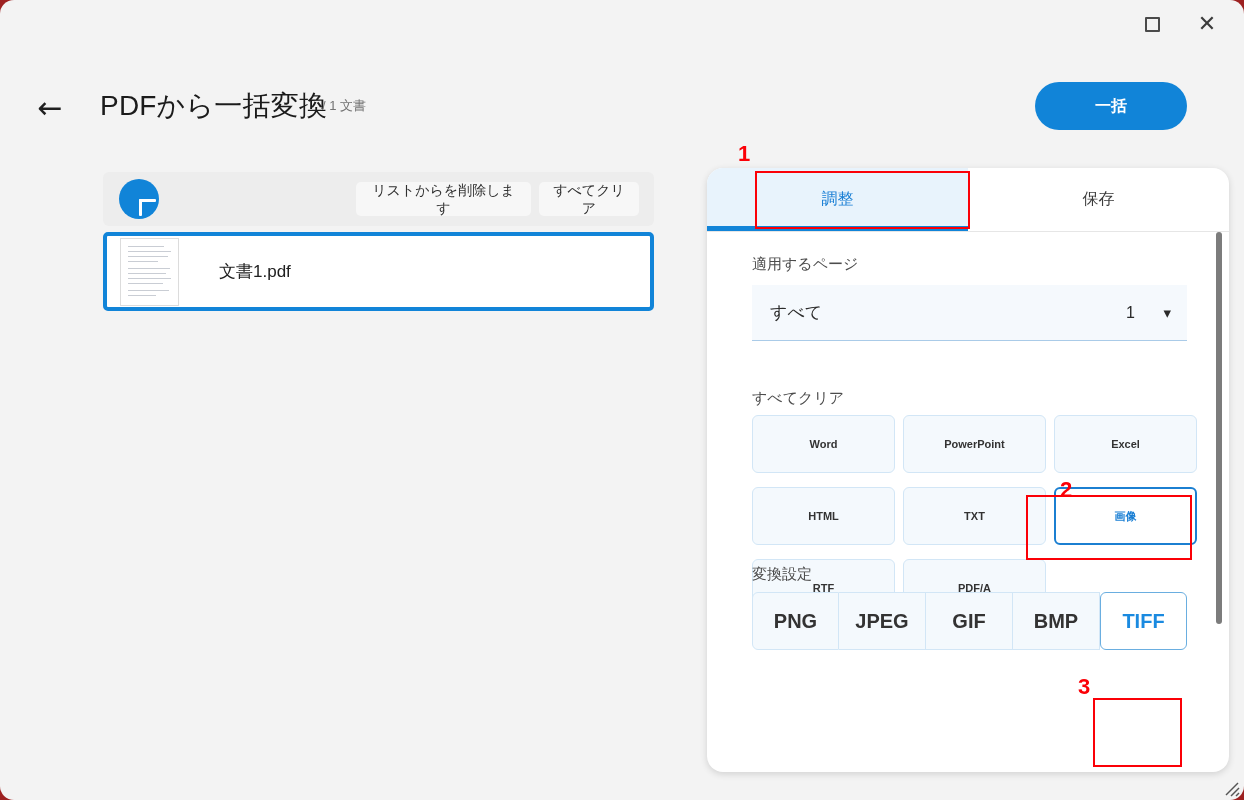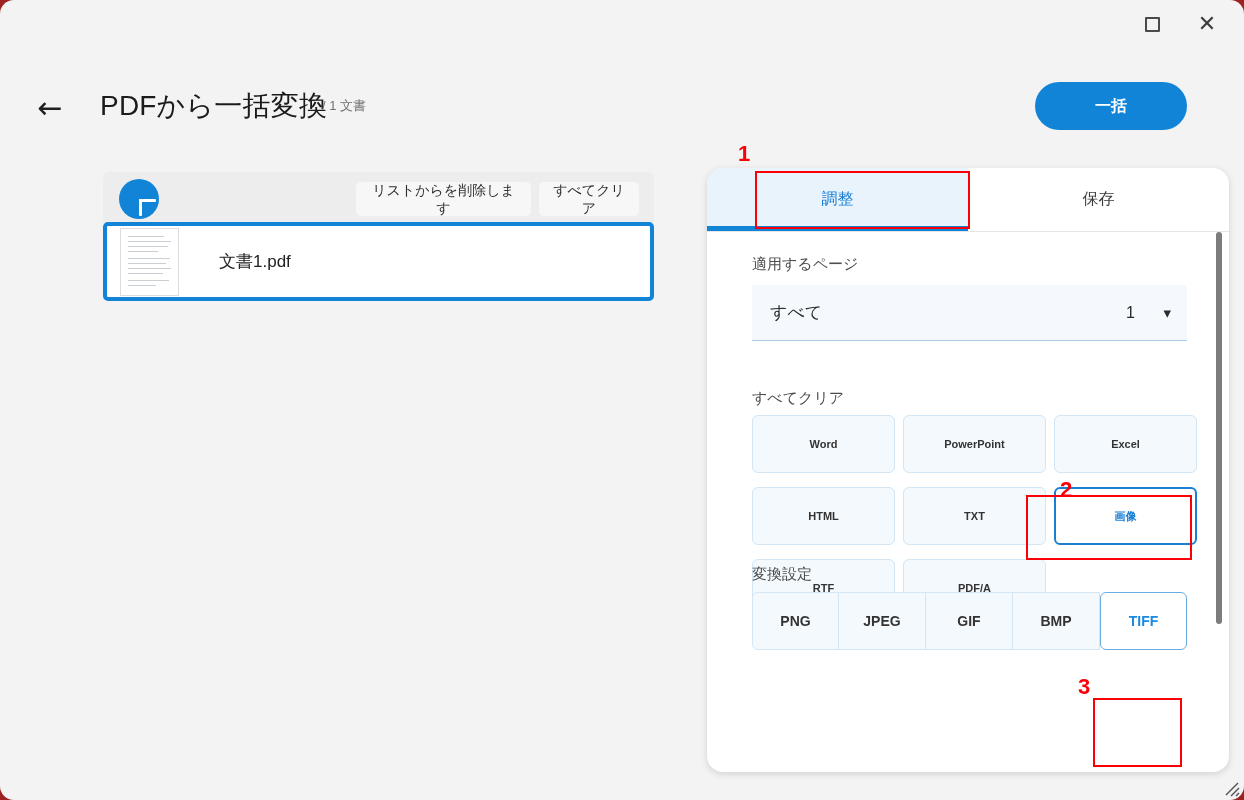--- a/index.html
+++ b/index.html
@@ -145,21 +145,21 @@
     cursor: pointer;
     padding: 0 12px;
     font-family: "Liberation Sans", "DejaVu Sans", sans-serif;
   }
   #btn-remove-from-list { left: 253px; width: 175px; }
   #btn-clear-all { left: 436px; width: 100px; }
 
   
   #file-row {
     position: absolute;
-    left: 103px; top: 222px;
+    left: 103px; top: 232px;
     width: 551px; height: 79px;
     background: #ffffff;
     border: 4px solid #1184d8;
     border-radius: 5px;
     box-sizing: border-box;
     display: flex;
     align-items: center;
     cursor: pointer;
   }
   #file-thumb {
@@ -302,21 +302,21 @@
     left: 45px; top: 360px;
     display: flex;
     height: 58px;
   }
   .imgfmt-btn {
     width: 87px;
     height: 58px;
     background: #f4f9fd;
     border: 1px solid #d2e6f6;
     border-left-width: 0;
-    font-size: 14px;
+    font-size: 20px;
     font-weight: bold;
     color: #333333;
     cursor: pointer;
     font-family: "Liberation Sans", "DejaVu Sans", sans-serif;
     box-sizing: border-box;
   }
   .imgfmt-btn:first-child {
     border-left-width: 1px;
     border-top-left-radius: 6px;
     border-bottom-left-radius: 6px;

